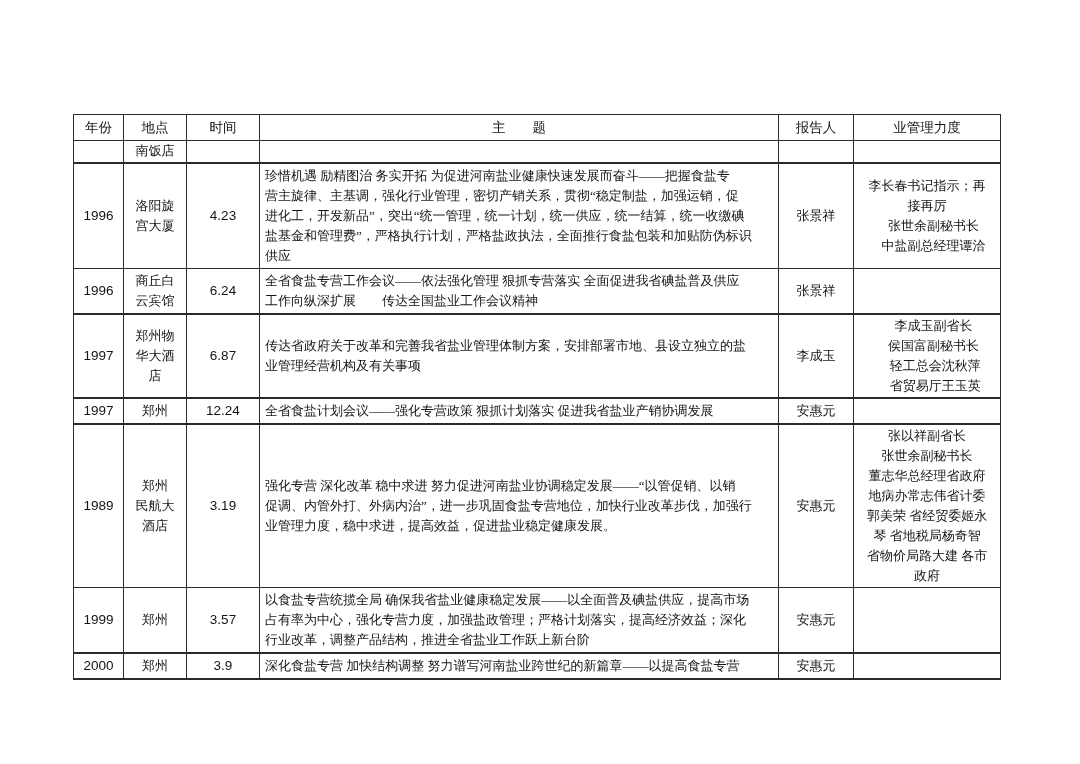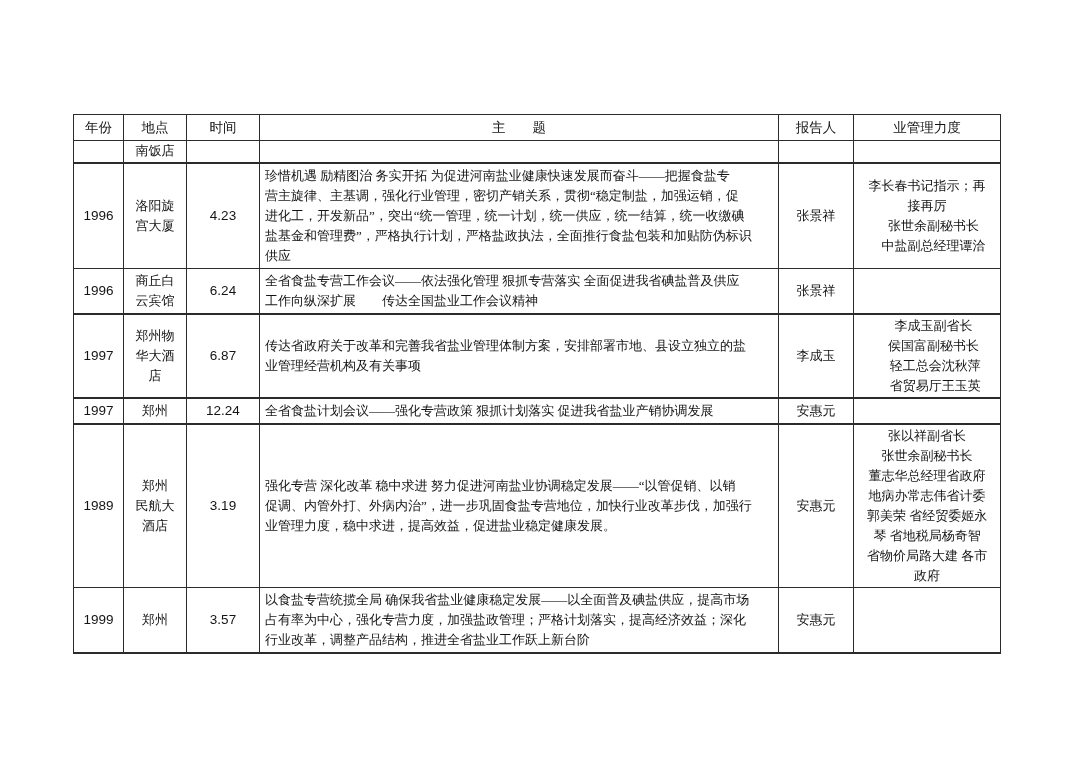--- a/index.html
+++ b/index.html
@@ -175,15 +175,23 @@
         <td class="c-center c-num">1999</td>
         <td class="c-center">郑州</td>
         <td class="c-center c-num">3.57</td>
         <td class="c-topic">以食盐专营统揽全局 确保我省盐业健康稳定发展——以全面普及碘盐供应，提高市场
 占有率为中心，强化专营力度，加强盐政管理；严格计划落实，提高经济效益；深化
 行业改革，调整产品结构，推进全省盐业工作跃上新台阶</td>
         <td class="c-center">安惠元</td>
         <td class="c-leaders"></td>
       </tr>
 
+      <tr class="rh-r7 thick-bottom">
+        <td class="c-center c-num">2000</td>
+        <td class="c-center">郑州</td>
+        <td class="c-center c-num">3.9</td>
+        <td class="c-topic">深化食盐专营 加快结构调整 努力谱写河南盐业跨世纪的新篇章——以提高食盐专营</td>
+        <td class="c-center">安惠元</td>
+        <td class="c-leaders"></td>
+      </tr>
     </tbody>
   </table>
 </div>
 
 </body></html>

